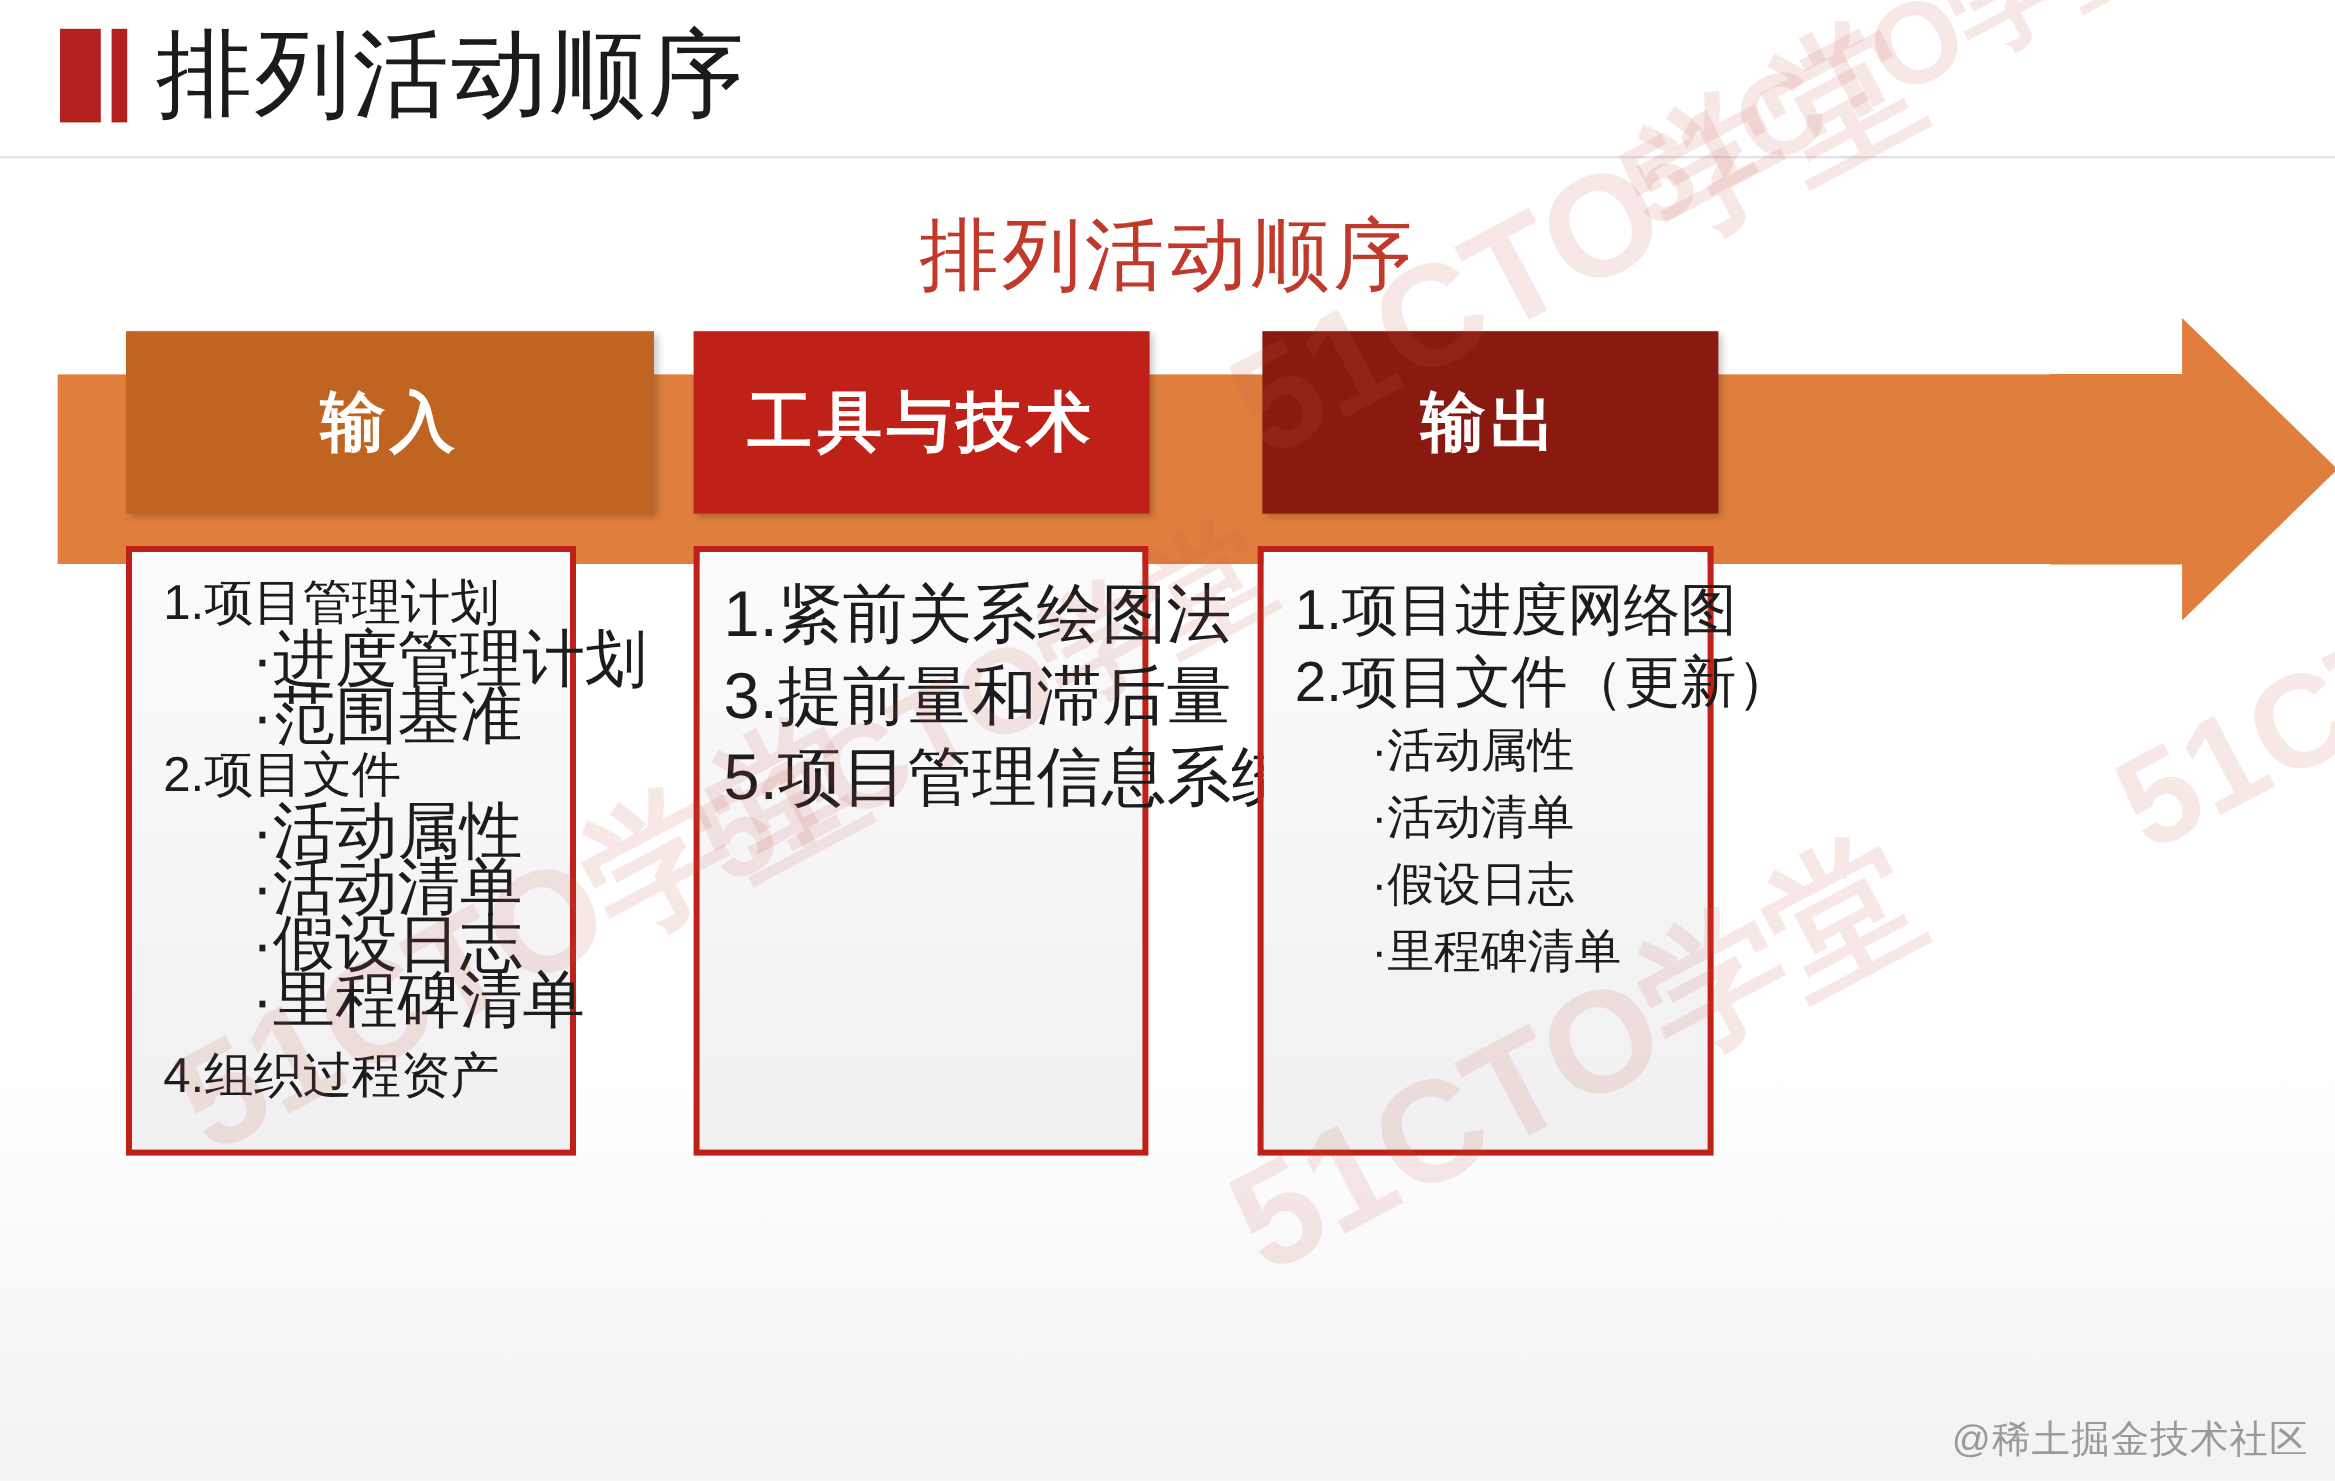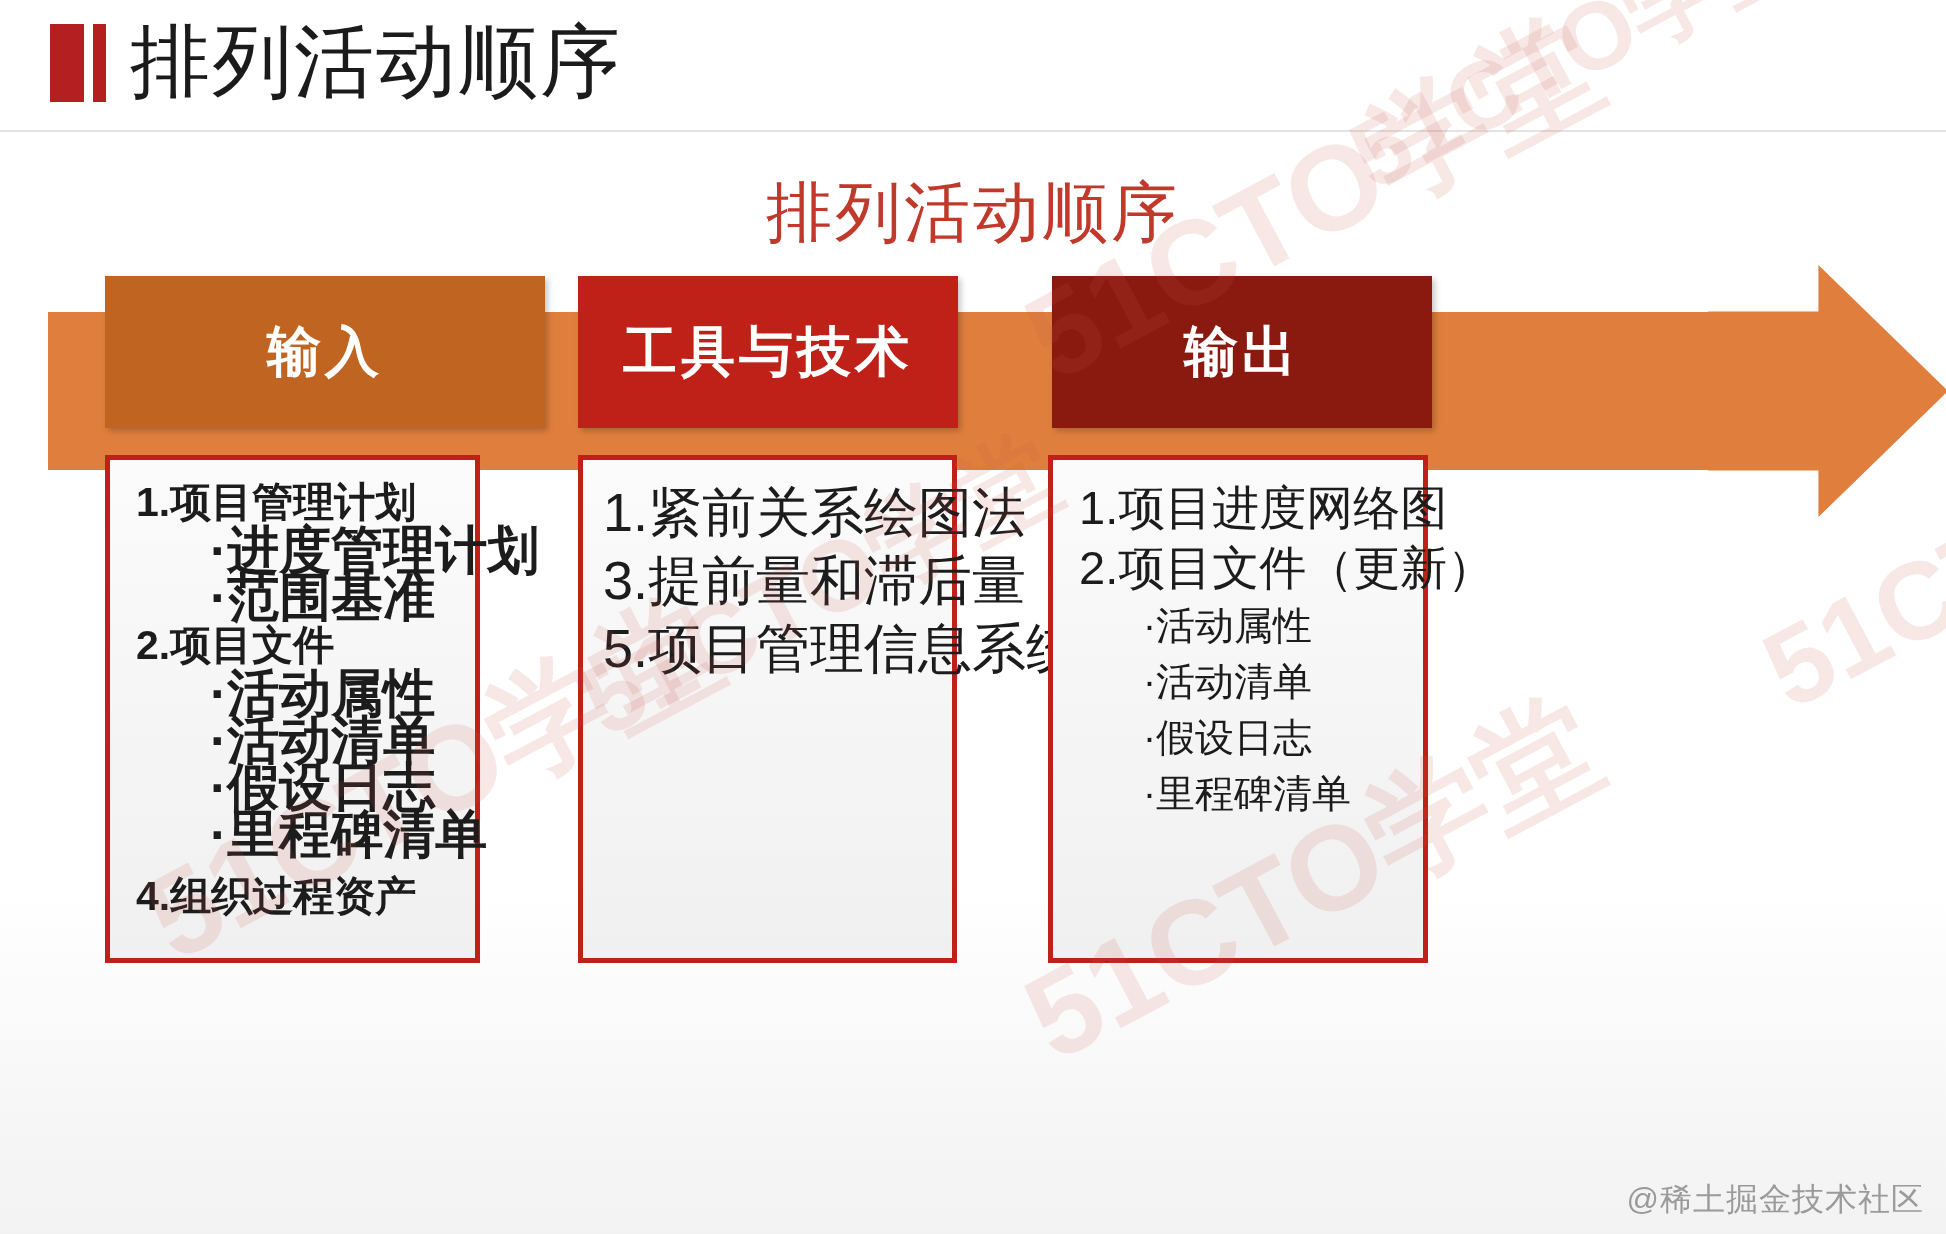--- a/index.html
+++ b/index.html
@@ -73,21 +73,21 @@
   #phase-box-1 { left: 578px;  width: 380px; background: #bf2118; }
   #phase-box-2 { left: 1052px; width: 380px; background: #8a1a10; }
 
   
   .content-box {
     position: absolute; top: 455px;
     border: 5px solid #bf2118;
     background: linear-gradient(180deg,#fbfbfb 0%,#f0f0f0 100%);
     padding: 18px 10px 14px 12px;
   }
-  #content-box-0 { left: 105px;  width: 375px; height: 508px; font-weight: bold; }
+  #content-box-0 { left: 105px;  width: 375px; height: 508px; }
   #content-box-1 { left: 578px;  width: 379px; height: 508px; }
   #content-box-2 { left: 1048px; width: 380px; height: 508px; }
 
   .list-item {
     color: #1c1c1c;
     white-space: nowrap;
   }
   .lvl1 { font-size: 41px; line-height: 49px; padding-left: 14px; }
   .lvl2 { font-size: 52px; line-height: 47px; padding-left: 88px; }
 

